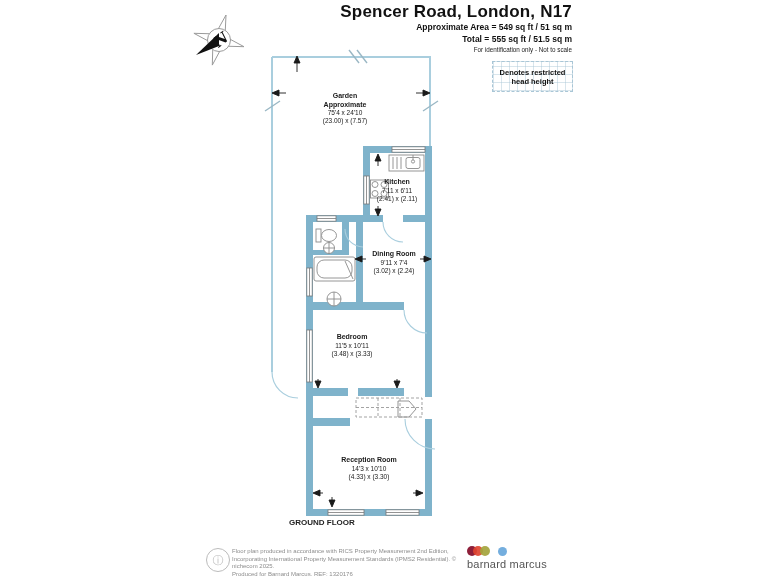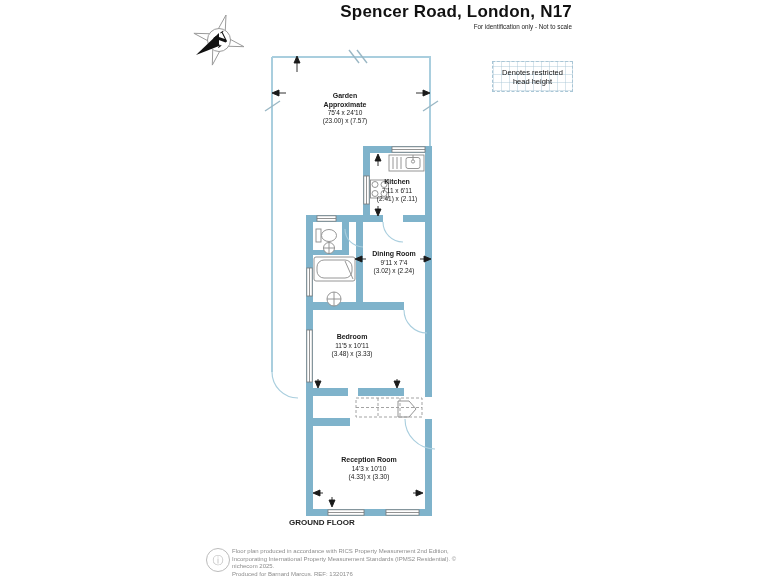--- a/index.html
+++ b/index.html
@@ -7,21 +7,21 @@
           font-family:"Liberation Sans",sans-serif;color:#111;border-radius:15px;}
 
   
   .header{position:absolute;top:2px;right:196px;text-align:right;}
   .title{font-size:17px;font-weight:bold;letter-spacing:0.2px;line-height:20px;}
   .area-line{font-size:8.5px;font-weight:bold;line-height:11.5px;}
   .note{font-size:6.3px;line-height:8px;color:#222;margin-top:1px;}
 
   .legend-box{position:absolute;left:492px;top:61px;width:79px;height:29px;
     border:1px dashed #a9c6d6;display:flex;align-items:center;justify-content:center;
-    text-align:center;font-size:7.5px;font-weight:normal;line-height:9px;color:#111;
+    text-align:center;font-size:7.5px;font-weight:bold;line-height:9px;color:#111;
     background-image:
       repeating-linear-gradient(90deg, rgba(169,198,214,.45) 0 1px, transparent 1px 8px),
       repeating-linear-gradient(0deg, rgba(169,198,214,.45) 0 1px, transparent 1px 8px);}
   .legend-box span{background:transparent;padding:0 3px;}
 
   
   .plan{position:absolute;left:0;top:0;}
 
   
   .room-label{position:absolute;transform:translateX(-50%);text-align:center;color:#1a1a1a;}
@@ -44,20 +44,22 @@
   .dot4{left:31px;width:9px;height:9px;top:1px;background:#74aede;}
   .brand-text{font-size:11px;color:#555;letter-spacing:0.2px;margin-top:1px;}
 </style>
 </head>
 <body>
 
 <div class="canvas">
 
   <div class="header">
     <div class="title">Spencer Road, London, N17</div>
+    <div class="area-line">Approximate Area = 549 sq ft / 51 sq m</div>
+    <div class="area-line">Total = 555 sq ft / 51.5 sq m</div>
     <div class="note">For identification only - Not to scale</div>
   </div>
 
   <div class="legend-box">
     <span>Denotes restricted head height</span>
   </div>
 
   <svg class="plan" width="768" height="576" viewBox="0 0 768 576">
 
     <g>
@@ -231,14 +233,23 @@
 
   <div class="floor-label">GROUND FLOOR</div>
 
   <div class="footer-icon">ⓘ</div>
   <div class="disclaimer">
     <div>Floor plan produced in accordance with RICS Property Measurement 2nd Edition,</div>
     <div>Incorporating International Property Measurement Standards (IPMS2 Residential).  © nichecom 2025.</div>
     <div>Produced for Barnard Marcus.   REF: 1320176</div>
   </div>
 
+  <div class="brand">
+    <div class="dots">
+      <span class="dot dot1"></span>
+      <span class="dot dot2"></span>
+      <span class="dot dot3"></span>
+      <span class="dot dot4"></span>
+    </div>
+    <div class="brand-text">barnard marcus</div>
+  </div>
 
 </div>
 
 </body></html>

